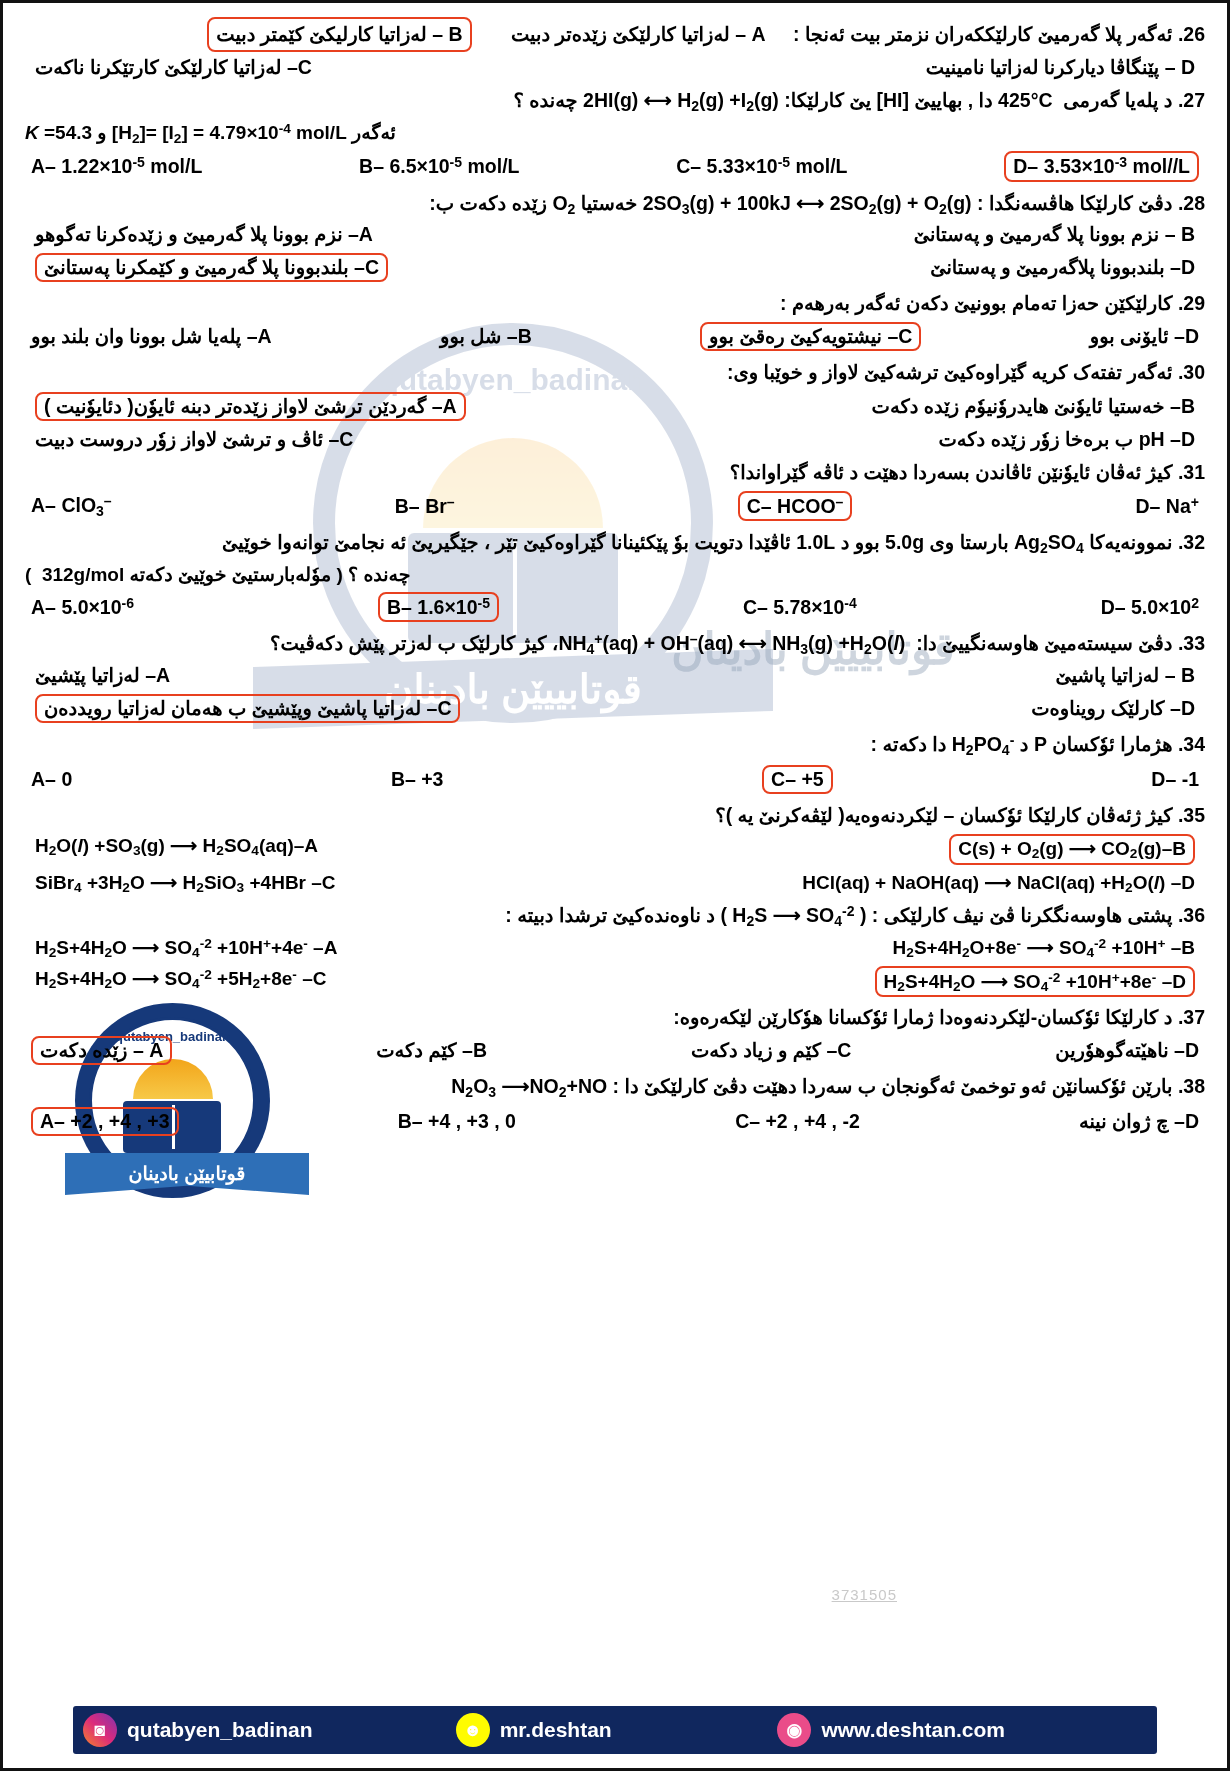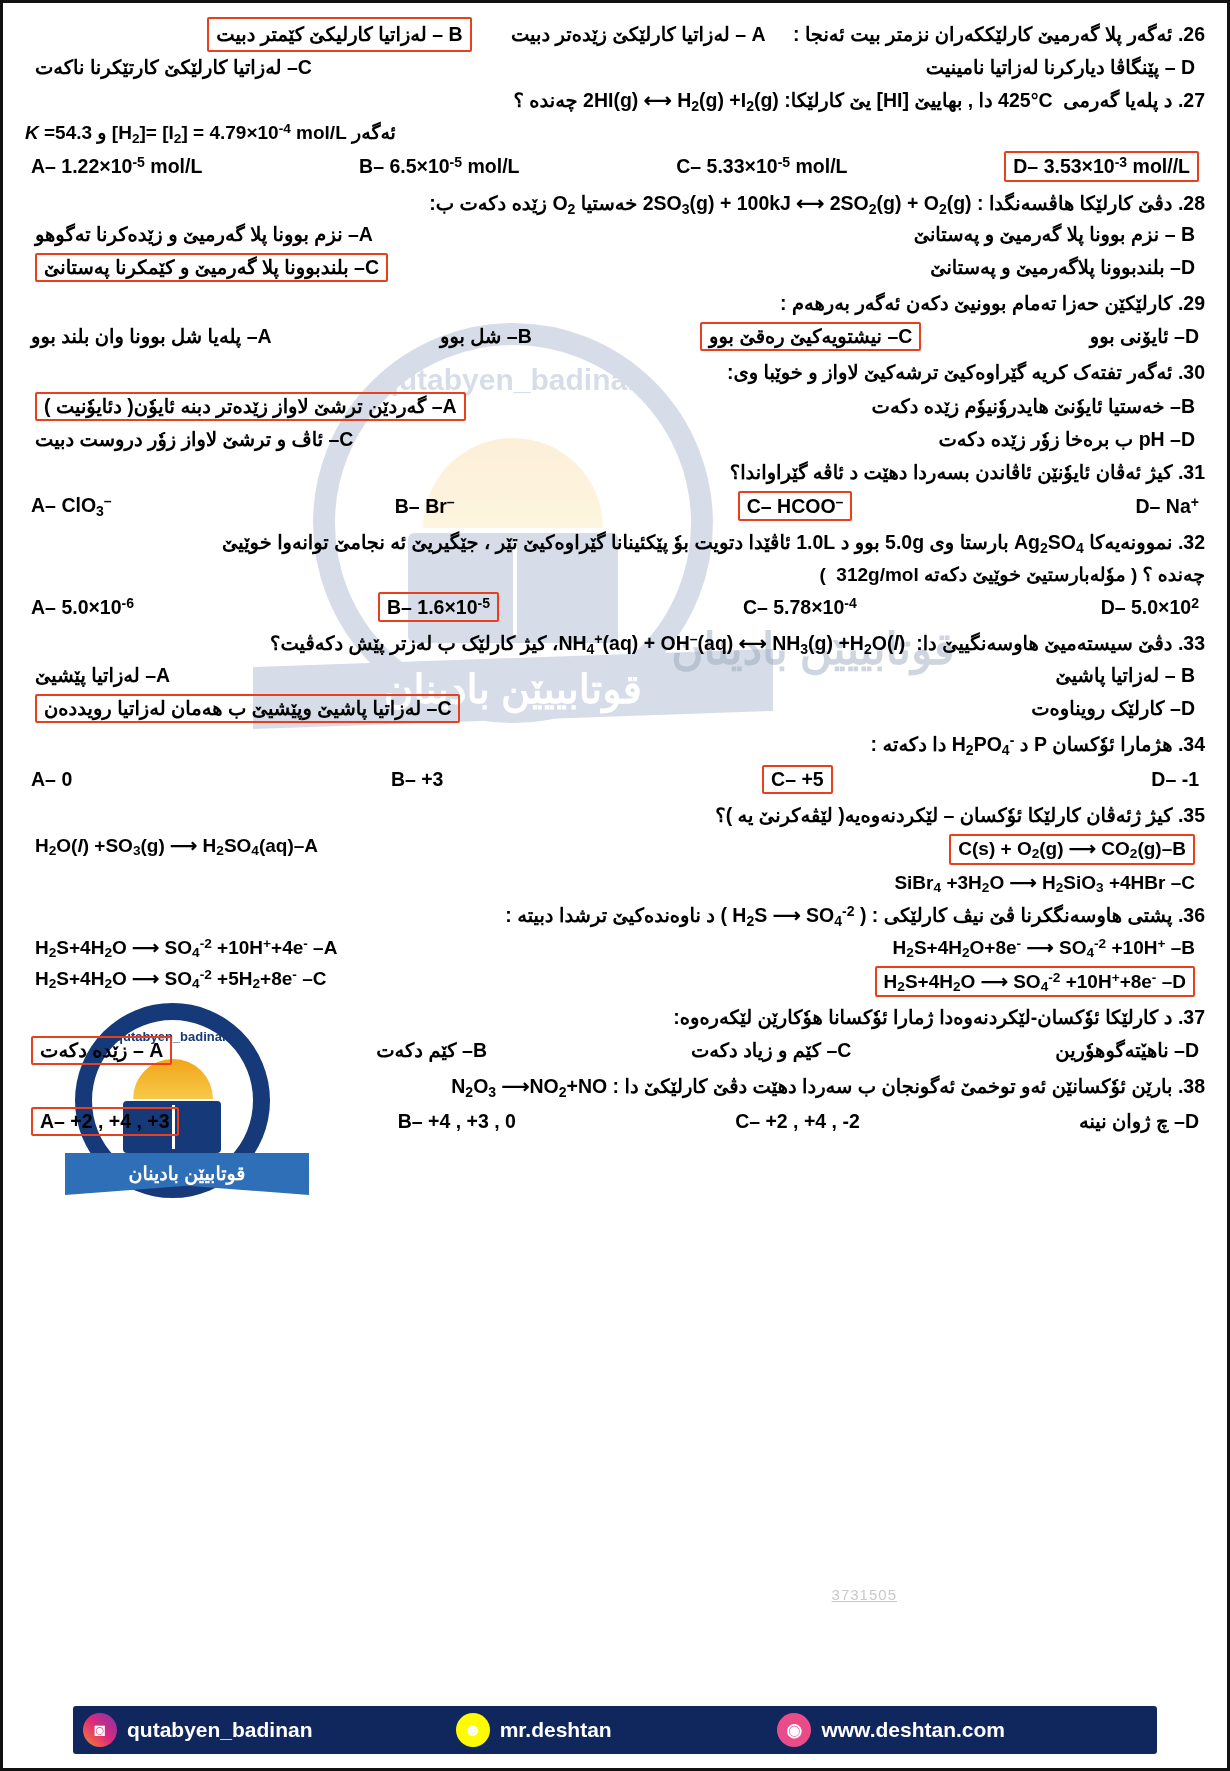--- a/index.html
+++ b/index.html
@@ -109,39 +109,39 @@
     text-align:right;
     font-size:19.5px;
     font-weight:bold;
     line-height:1.5;
     margin:0 0 4px 0;
     white-space:nowrap;
   }
   .q.wrapline { white-space:normal; }
   .sub {
     direction:rtl;
-    text-align:right;
+    text-align:left;
     font-size:19px;
     font-weight:bold;
     margin:2px 0 6px 0;
   }
   .opts {
     display:flex; direction:rtl;
     justify-content:space-between;
     align-items:center;
     font-size:19.5px; font-weight:bold;
     margin:3px 0 7px 0;
     padding:0 6px;
   }
   .opts.two { justify-content:space-between; padding:0 10px; }
   .opt { white-space:nowrap; }
   .boxed {
     border:2px solid #e8401f;
     padding:1px 7px;
-    border-radius:2px;
+    border-radius:8px;
     display:inline-block;
   }
   .ltr { direction:ltr; display:inline-block; unicode-bidi:isolate; }
   sub { font-size:0.72em; vertical-align:-0.25em; }
   sup { font-size:0.72em; vertical-align:0.45em; }
   .num { font-weight:bold; }
   .center { text-align:left; }
   .eqrow {
     display:flex; direction:rtl; justify-content:space-between;
     font-size:19px; font-weight:bold; margin:4px 0 6px 0; padding:0 10px;
@@ -370,20 +370,21 @@
 
       <div class="q">
         <span class="num">35.</span>
         <span>کیژ ژئەڤان کارلێکا ئوٗکسان – لێکردنەوەیە( لێڤەکرنیٚ یە )؟</span>
       </div>
       <div class="eqrow">
         <span class="boxed"><span class="eqi">C(s) + O<sub>2</sub>(g) ⟶ CO<sub>2</sub>(g)–B</span></span>
         <span><span class="eqi">H<sub>2</sub>O(<i>l</i>) +SO<sub>3</sub>(g) ⟶ H<sub>2</sub>SO<sub>4</sub>(aq)–A</span></span>
       </div>
       <div class="eqrow">
+        <span><span class="eqi">HCl(aq) + NaOH(aq) ⟶ NaCl(aq) +H<sub>2</sub>O(<i>l</i>) –D</span></span>
         <span><span class="eqi">SiBr<sub>4</sub> +3H<sub>2</sub>O ⟶ H<sub>2</sub>SiO<sub>3</sub> +4HBr –C</span></span>
       </div>
 
       <div class="q">
         <span class="num">36.</span>
         <span>پشتی هاوسەنگکرنا ڤێ نیڤ کارلێکی : ( <span class="ltr">H<sub>2</sub>S ⟶ SO<sub>4</sub><sup>-2</sup></span> ) د ناوەندەکیێ ترشدا دبیتە :</span>
       </div>
       <div class="eqrow">
         <span><span class="eqi">H<sub>2</sub>S+4H<sub>2</sub>O+8e<sup>-</sup> ⟶ SO<sub>4</sub><sup>-2</sup> +10H<sup>+</sup> –B</span></span>
         <span><span class="eqi">H<sub>2</sub>S+4H<sub>2</sub>O ⟶ SO<sub>4</sub><sup>-2</sup> +10H<sup>+</sup>+4e<sup>-</sup> –A</span></span>

